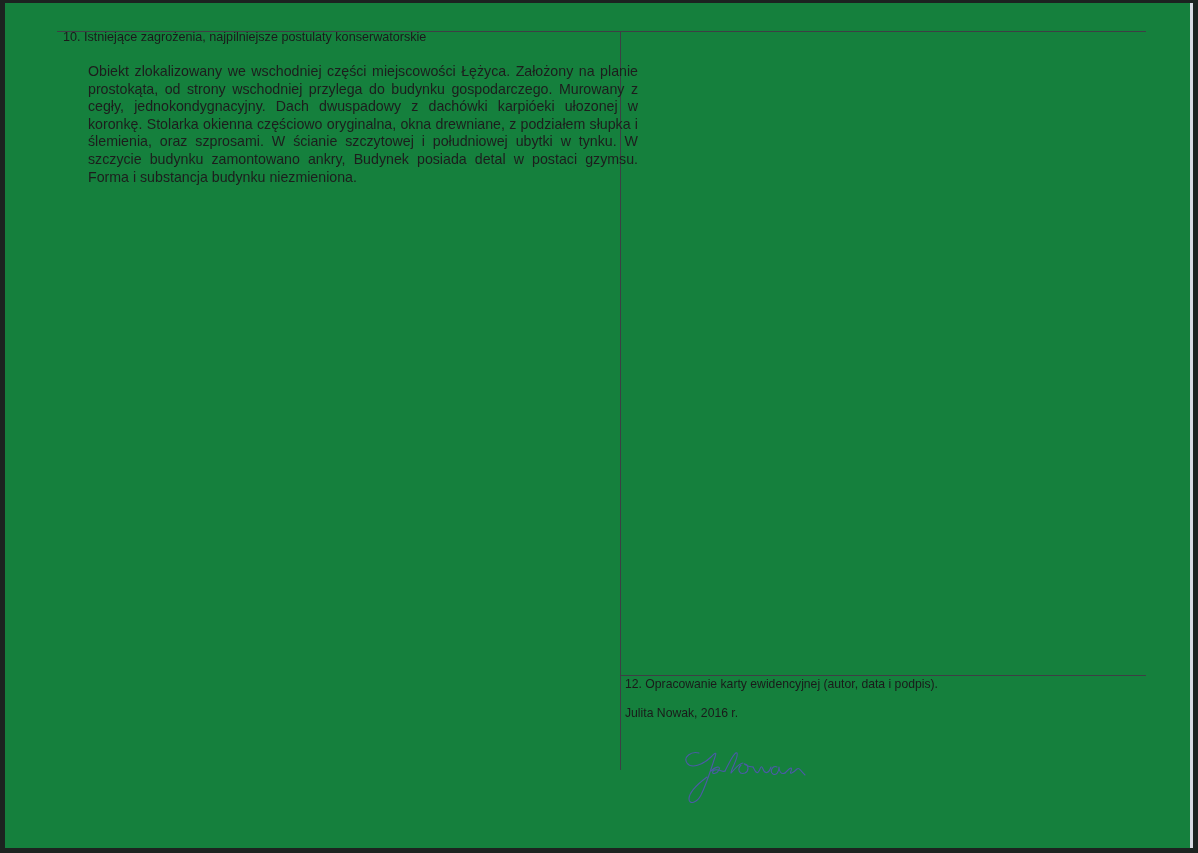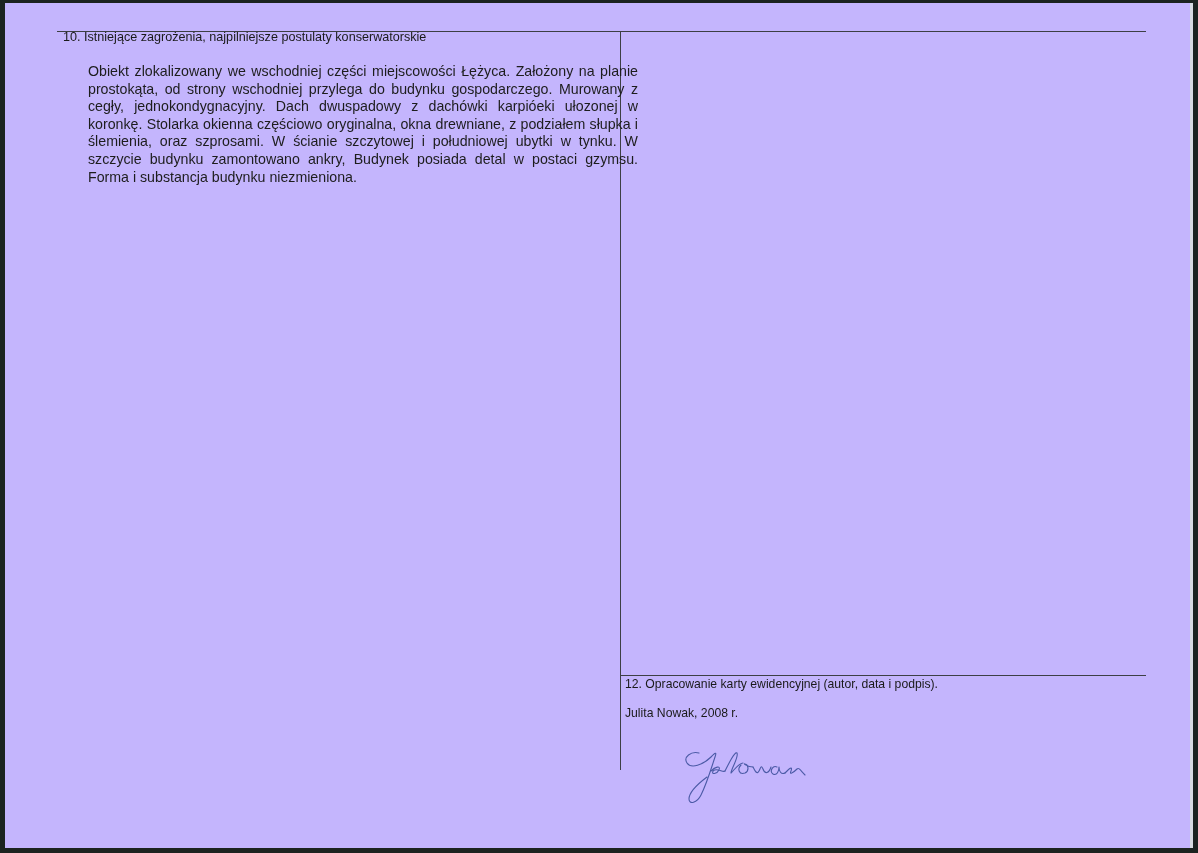--- a/index.html
+++ b/index.html
@@ -13,21 +13,21 @@
       position: relative;
       overflow: hidden;
       font-family: "Liberation Sans", sans-serif;
     }
     .page {
       position: absolute;
       left: 5px;
       top: 3px;
       width: 1188px;
       height: 845px;
-      background: #c4b5fd;
+      background: #15803d;
     }
     .page-edge-right {
       position: absolute;
       right: 0;
       top: 0;
       width: 3px;
       height: 100%;
       background: #d7dae2;
     }
     .hrule {
@@ -99,21 +99,21 @@
 
   <div class="vrule" style="left:615px; top:28px; height:739px;"></div>
 
   <div class="hrule" style="left:615px; top:672px; width:526px;"></div>
 
   <div class="heading h10">10. Istniejące zagrożenia, najpilniejsze postulaty konserwatorskie</div>
   <div class="body10">Obiekt zlokalizowany we wschodniej części miejscowości Łężyca. Założony na planie prostokąta, od strony wschodniej przylega do budynku gospodarczego. Murowany z cegły, jednokondygnacyjny. Dach dwuspadowy z dachówki karpióeki ułozonej w koronkę. Stolarka okienna częściowo oryginalna, okna drewniane, z podziałem słupka i ślemienia, oraz szprosami. W ścianie szczytowej i południowej ubytki w tynku. W szczycie budynku zamontowano ankry, Budynek posiada detal w postaci gzymsu. Forma i substancja budynku niezmieniona.</div>
 
 
   <div class="heading h12">12. Opracowanie karty ewidencyjnej (autor, data i podpis).</div>
-  <div class="author">Julita Nowak, 2008 r.</div>
+  <div class="author">Julita Nowak, 2016 r.</div>
 
   <svg class="signature" viewBox="0 0 180 70" xmlns="http://www.w3.org/2000/svg">
     <g fill="none" stroke="#4b5aa6" stroke-width="1.1" stroke-linecap="round" stroke-linejoin="round">
 
       <path d="M22 10 C14 8, 6 14, 10 20 C14 26, 26 22, 34 14 C38 10, 40 8, 38 14 C34 26, 30 40, 24 52 C20 60, 12 62, 12 56 C12 48, 22 40, 30 34"></path>
 
       <path d="M34 28 C38 24, 44 22, 42 27 C40 31, 34 32, 36 28 C40 24, 46 30, 48 28"></path>
 
       <path d="M48 28 C52 20, 58 8, 60 10 C62 14, 54 26, 54 30 C58 26, 62 20, 66 20"></path>
 

